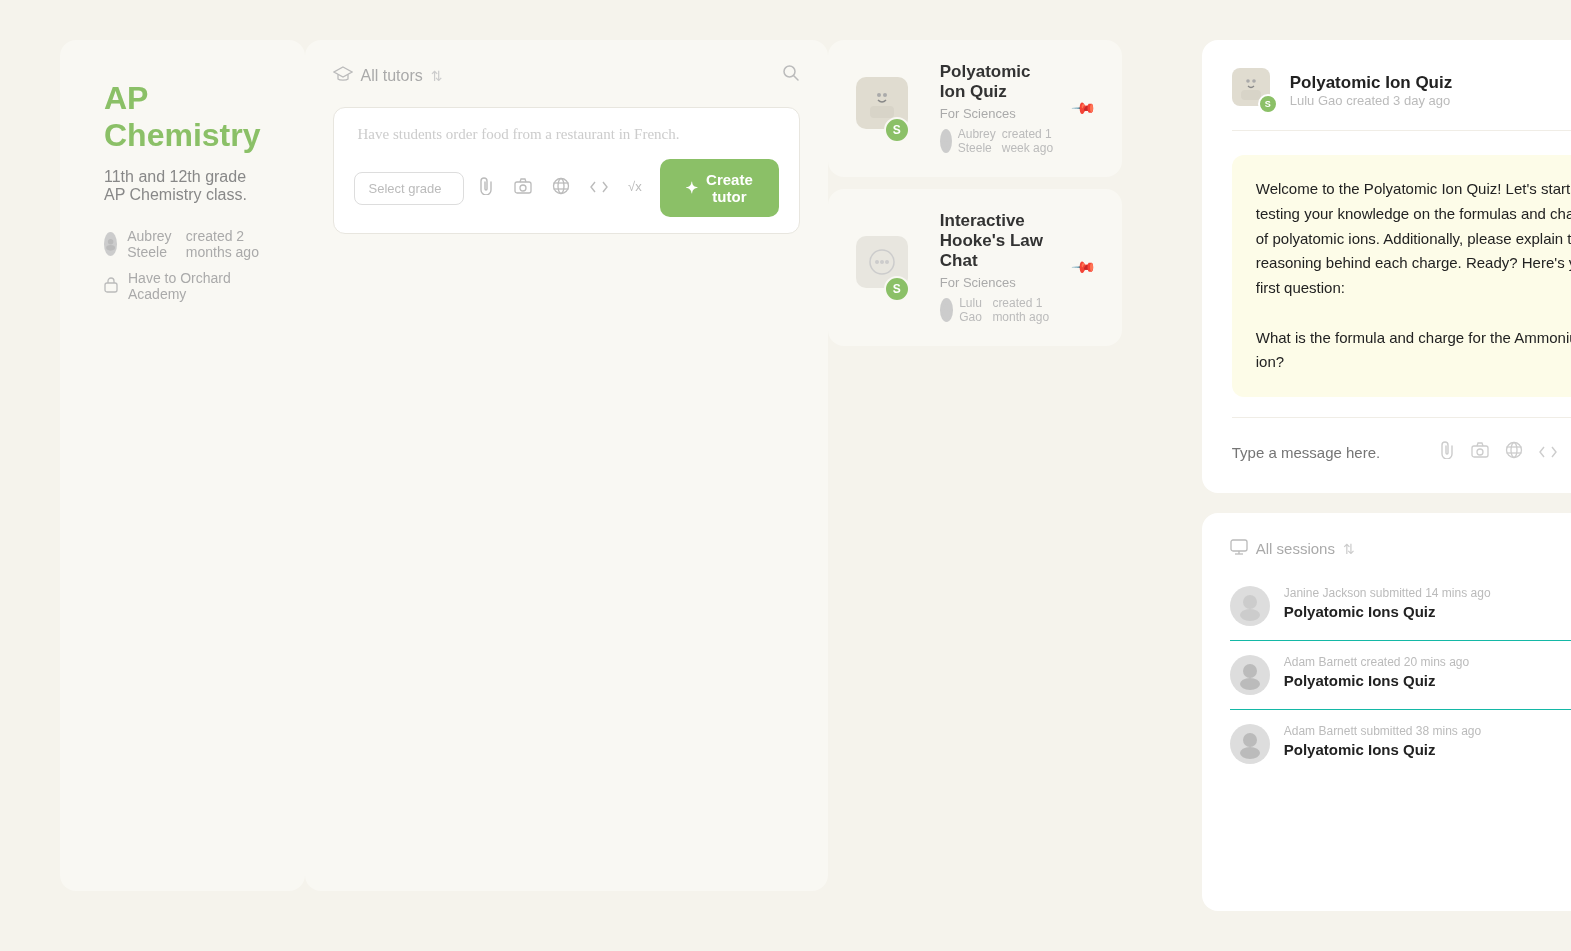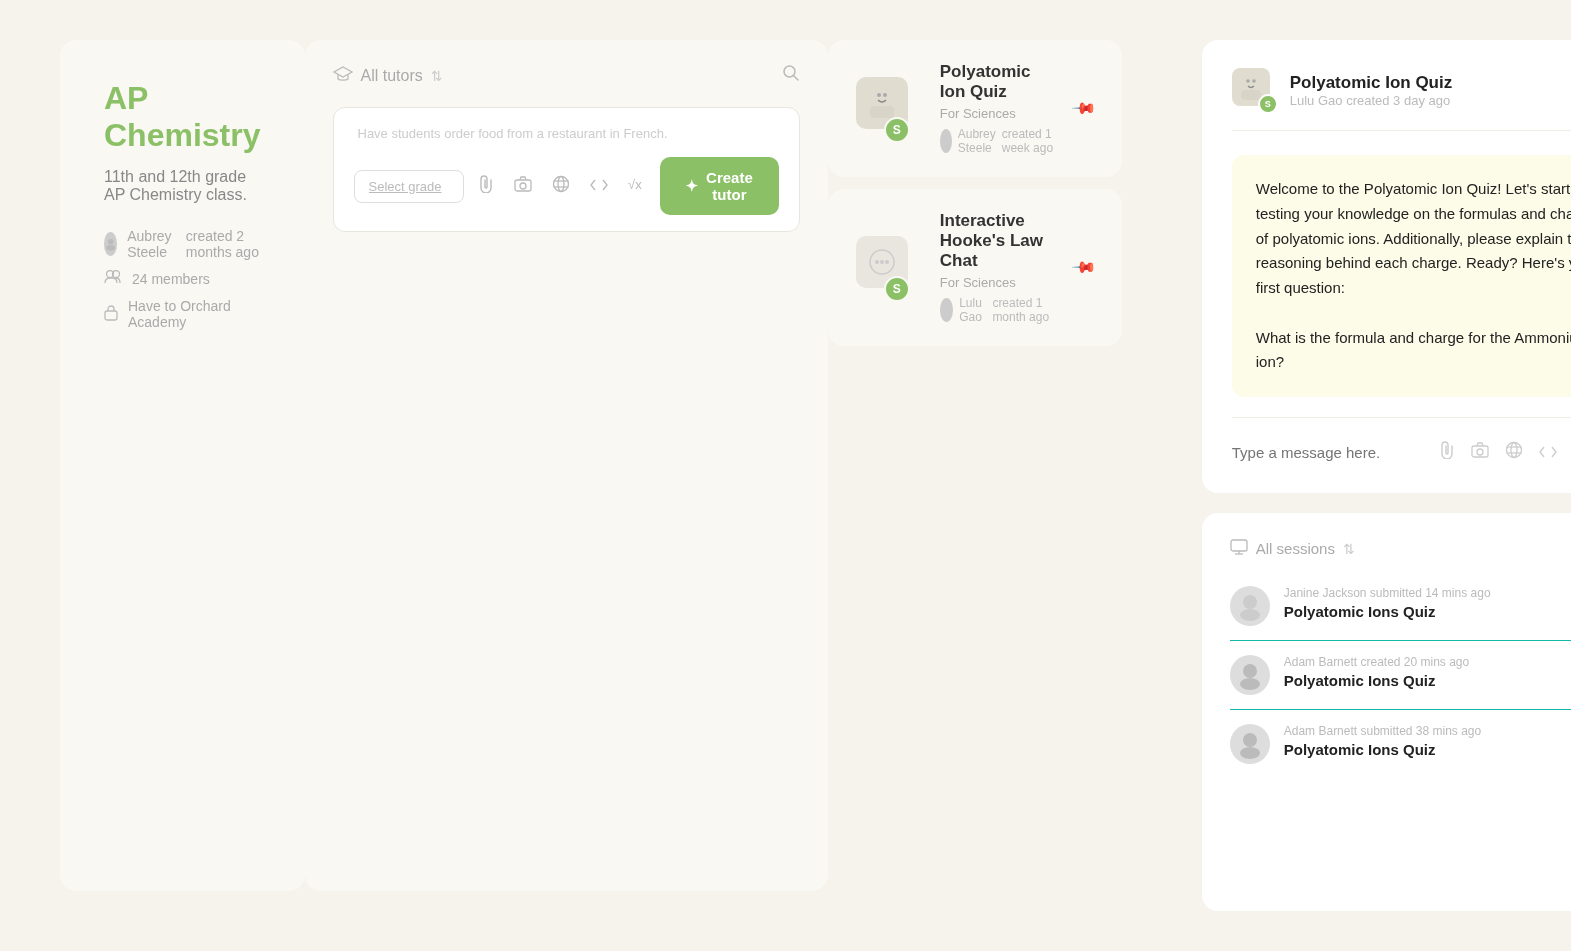--- a/index.html
+++ b/index.html
@@ -91,41 +91,41 @@
       font-size: 18px;
     }
     .create-input-area {
       background: #fff;
       border-radius: 12px;
       padding: 18px 20px 16px;
       border: 1px solid #e8e6df;
     }
     .create-placeholder {
       color: #ccc;
-      font-size: 13px;
+      font-size: 15px;
       margin-bottom: 16px;
       padding: 0 4px;
+      font-family: Liberation Serif, serif;
     }
     .create-toolbar {
       display: flex;
       align-items: center;
       gap: 8px;
     }
     .grade-select {
       border: 1px solid #ddd;
       border-radius: 8px;
       padding: 8px 14px;
       font-size: 13px;
       color: #bbb;
       background: #fff;
       cursor: pointer;
       outline: none;
       appearance: none;
       min-width: 110px;
-      text-decoration: underline;
     }
     .toolbar-icon-btn {
       background: none;
       border: none;
       cursor: pointer;
       color: #bbb;
       font-size: 17px;
       padding: 4px 6px;
     }
     .create-btn {
@@ -416,31 +416,20 @@
     <div class="class-desc">11th and 12th grade AP Chemistry class.</div>
     <div class="meta-row">
       <div class="avatar-small">
         <svg width="24" height="24" viewBox="0 0 24 24" fill="#bbb">
             <circle cx="12" cy="8" r="5"></circle>
             <ellipse cx="12" cy="19" rx="8" ry="5"></ellipse>
           </svg>
       </div>
       <span>Aubrey Steele</span>
       <span>created 2 months ago</span>
-    </div>
-    <div class="meta-row">
-      <span class="meta-icon">
-        <svg width="18" height="14" viewBox="0 0 18 14" fill="none">
-            <circle cx="6" cy="4" r="3.5" stroke="#bbb" stroke-width="1.3"></circle>
-            <circle cx="12" cy="4" r="3.5" stroke="#bbb" stroke-width="1.3"></circle>
-            <path d="M1 13c0-3 2-5 5-5h2c3 0 5 2 5 5" stroke="#bbb" stroke-width="1.3" fill="none"></path>
-            <path d="M12 8c2 0 4 1.5 4 5" stroke="#bbb" stroke-width="1.3" fill="none"></path>
-          </svg>
-      </span>
-      <span>24 members</span>
     </div>
     <div class="meta-row">
       <span class="meta-icon">
         <svg width="14" height="17" viewBox="0 0 14 17" fill="none">
             <rect x="1" y="7" width="12" height="9" rx="2" stroke="#bbb" stroke-width="1.3"></rect>
             <path d="M4 7V5a3 3 0 016 0v2" stroke="#bbb" stroke-width="1.3" fill="none"></path>
           </svg>
       </span>
       <span>Have to Orchard Academy</span>
     </div>

